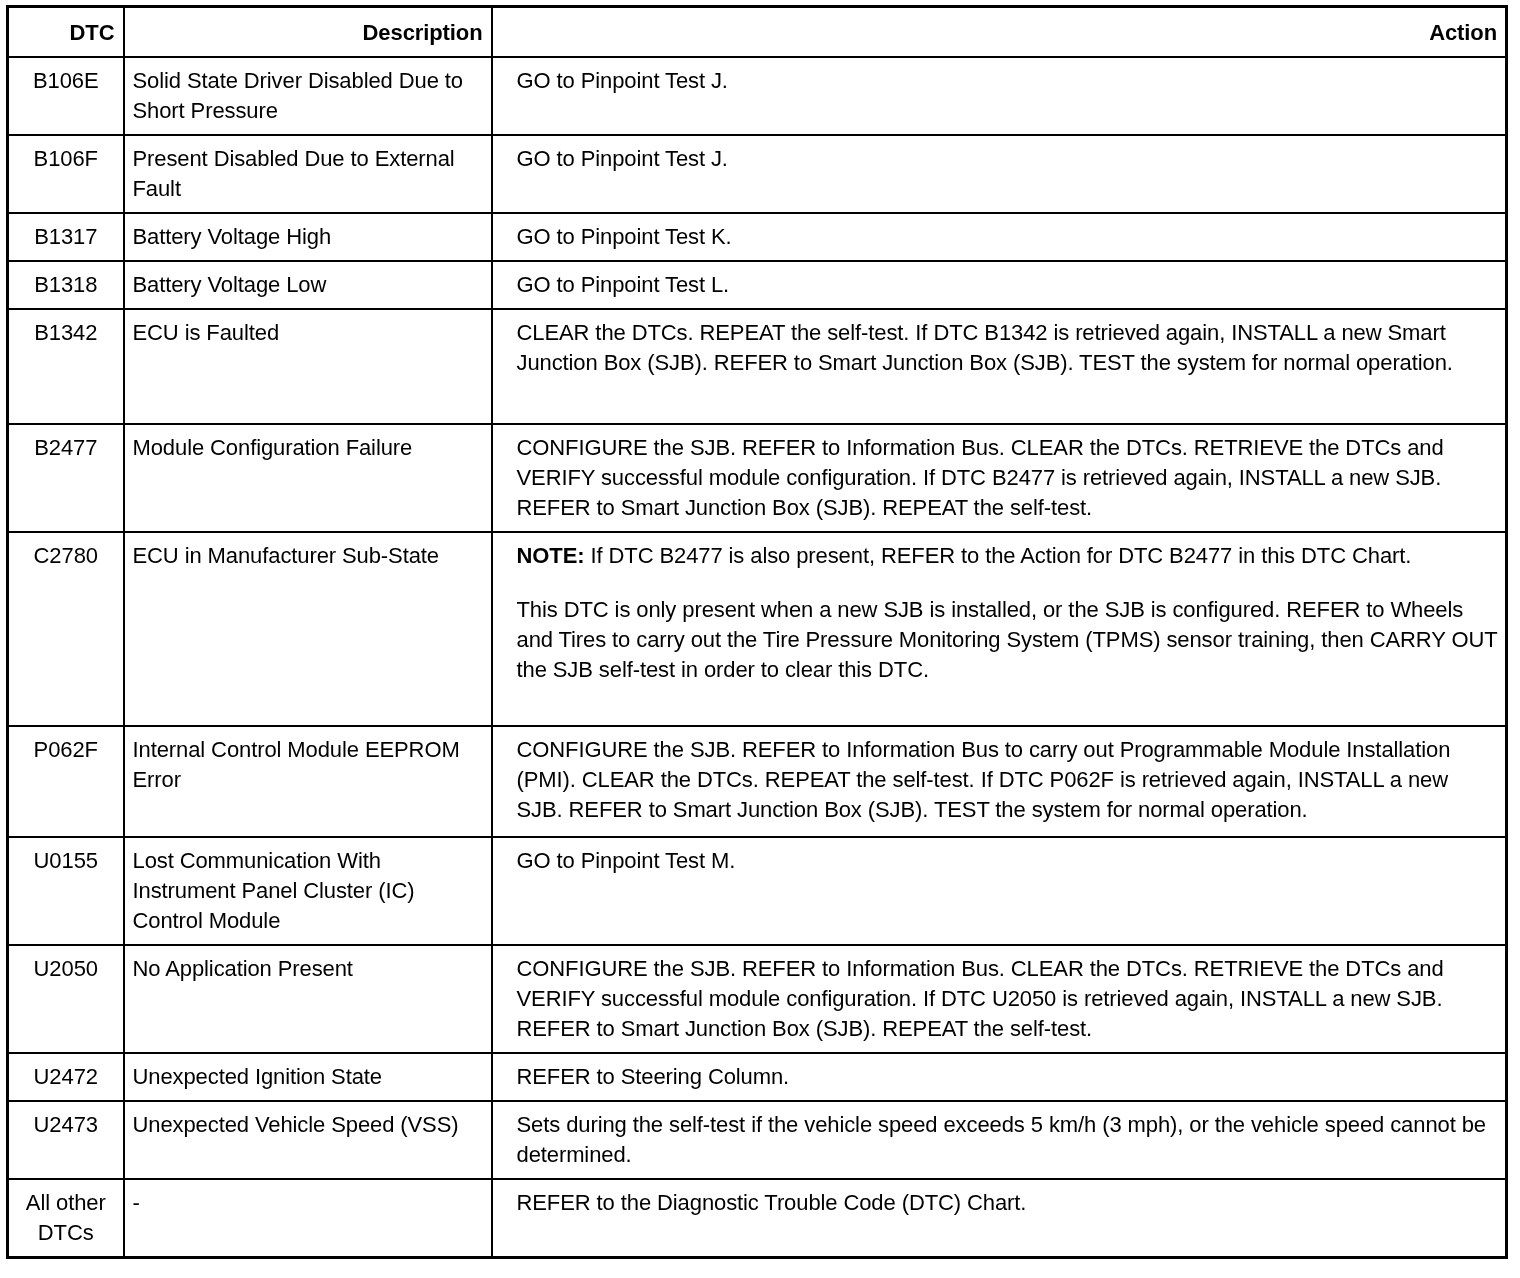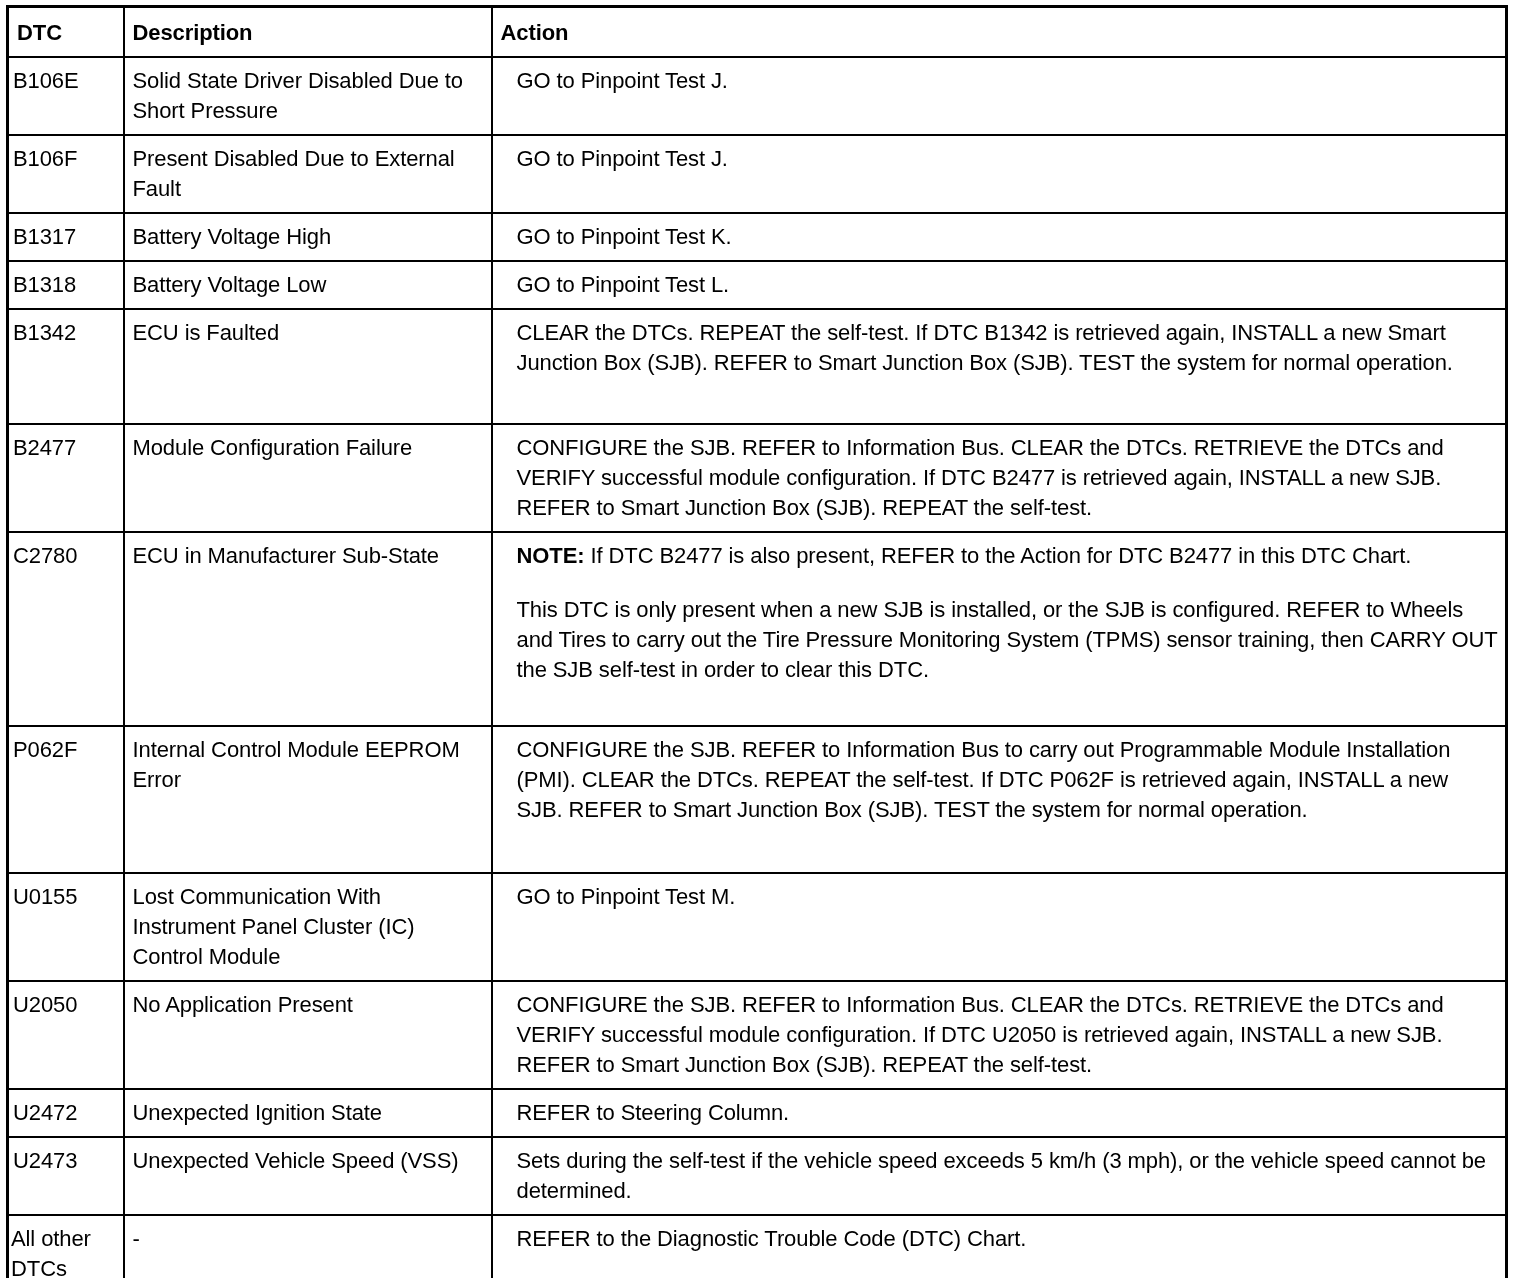--- a/index.html
+++ b/index.html
@@ -13,22 +13,22 @@
     table.dtc col.c1 { width: 116px; }
     table.dtc col.c2 { width: 368px; }
     table.dtc col.c3 { width: auto; }
     table.dtc th, table.dtc td {
       border-left: 2px solid #000; border-right: 2px solid #000;
       border-top: 2px solid #000; border-bottom: 2px solid #000;
       vertical-align: top; font-size: 22px; line-height: 30px;
       padding: 8px 8px 8px 8px; text-align: left;
       letter-spacing: -0.1px;
     }
-    table.dtc th { font-weight: bold; text-align: left; padding: 10px 8px 6px 8px; height: 32px; line-height: 30px; }
-    table.dtc td.code { padding-left: 4px; padding-right: 4px; margin-top: 28px; }
+    table.dtc th { font-weight: bold; text-align: right; padding: 10px 8px 6px 8px; height: 32px; line-height: 30px; }
+    table.dtc td.code { text-align: center; padding-left: 4px; padding-right: 4px; margin-top: 28px; }
     table.dtc td.desc { padding-left: 8px; }
     table.dtc td.act { padding-left: 24px; padding-right: 6px; }
     .para { display: block; }
     .para + .para { margin-top: 24px; }
     .note-label { font-weight: bold; }
   </style>
 </head>
 <body>
 
 <table class="dtc">
@@ -76,21 +76,21 @@
       <td class="act">CONFIGURE the SJB. REFER to Information Bus. CLEAR the DTCs. RETRIEVE the DTCs and VERIFY successful module configuration. If DTC B2477 is retrieved again, INSTALL a new SJB. REFER to Smart Junction Box (SJB). REPEAT the self-test.</td>
     </tr>
     <tr style="height:194px">
       <td class="code">C2780</td>
       <td class="desc">ECU in Manufacturer Sub-State</td>
       <td class="act">
         <span class="para"><span class="note-label">NOTE:</span><span> If DTC B2477 is also present, REFER to the Action for DTC B2477 in this DTC Chart.</span></span>
         <span class="para">This DTC is only present when a new SJB is installed, or the SJB is configured. REFER to Wheels and Tires to carry out the Tire Pressure Monitoring System (TPMS) sensor training, then CARRY OUT the SJB self-test in order to clear this DTC.</span>
       </td>
     </tr>
-    <tr style="height:147px">
+    <tr style="height:111px">
       <td class="code">P062F</td>
       <td class="desc">Internal Control Module EEPROM Error</td>
       <td class="act">CONFIGURE the SJB. REFER to Information Bus to carry out Programmable Module Installation (PMI). CLEAR the DTCs. REPEAT the self-test. If DTC P062F is retrieved again, INSTALL a new SJB. REFER to Smart Junction Box (SJB). TEST the system for normal operation.</td>
     </tr>
     <tr style="height:108px">
       <td class="code">U0155</td>
       <td class="desc">Lost Communication With Instrument Panel Cluster (IC) Control Module</td>
       <td class="act">GO to Pinpoint Test M.</td>
     </tr>
     <tr style="height:108px">

